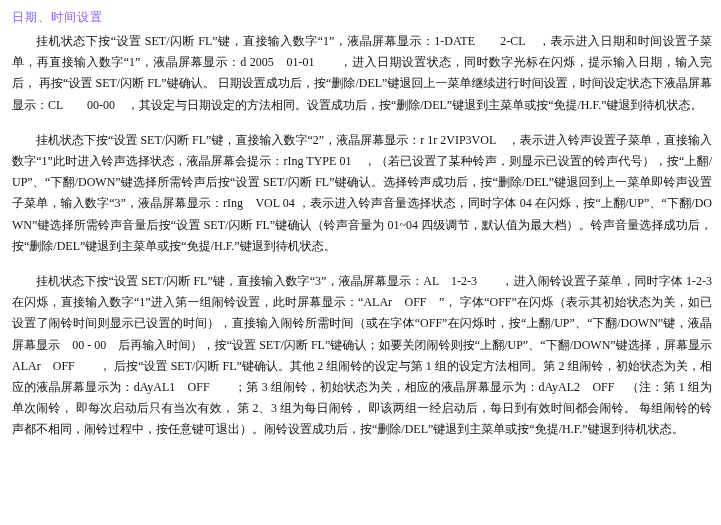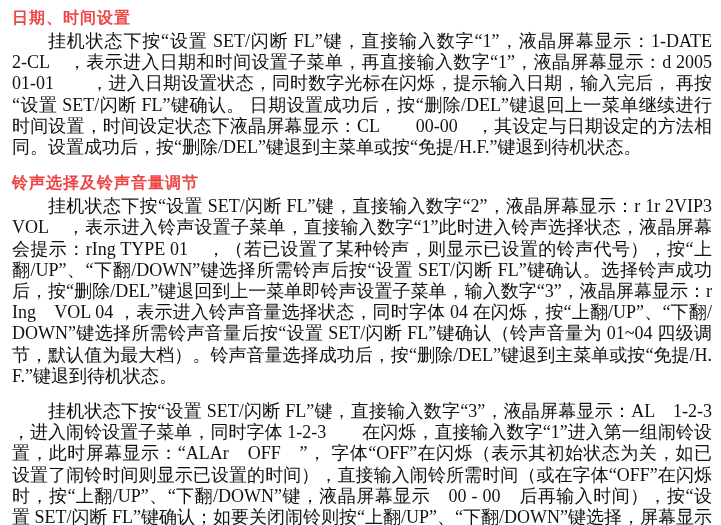--- a/index.html
+++ b/index.html
@@ -10,47 +10,46 @@
     box-sizing: border-box;
     background: #ffffff;
     overflow: hidden;
     padding: 7px 9px 0 12px;
     font-family: "Liberation Serif", "DejaVu Serif", serif;
     color: #111111;
   }
   .section { margin: 0 0 14px 0; }
   .section-heading {
     margin: 0 0 3px 0;
-    font-size: 16px;
+    font-size: 12px;
     line-height: 21px;
-    font-weight: bold;
-    color: #ef4444;
+    font-weight: normal;
+    color: #8b5cf6;
     letter-spacing: 1px;
   }
   .section-body {
     margin: 0;
-    font-size: 18px;
+    font-size: 12px;
     line-height: 21.2px;
     text-align: justify;
     text-indent: 2em;
     word-break: break-all;
   }
 </style>
 </head>
 <body>
 
 <div class="page">
 
   <div class="section">
     <h2 class="section-heading">日期、时间设置</h2>
     <p class="section-body">挂机状态下按“设置 SET/闪断 FL”键，直接输入数字“1”，液晶屏幕显示：1-DATE　　2-CL　，表示进入日期和时间设置子菜单，再直接输入数字“1”，液晶屏幕显示：d 2005　01-01　　，进入日期设置状态，同时数字光标在闪烁，提示输入日期，输入完后， 再按“设置 SET/闪断 FL”键确认。 日期设置成功后，按“删除/DEL”键退回上一菜单继续进行时间设置，时间设定状态下液晶屏幕显示：CL　　00-00　，其设定与日期设定的方法相同。设置成功后，按“删除/DEL”键退到主菜单或按“免提/H.F.”键退到待机状态。</p>
   </div>
 
   <div class="section">
-    <h2 class="section-heading">铃声选择及铃声音量调节</h2>
     <p class="section-body">挂机状态下按“设置 SET/闪断 FL”键，直接输入数字“2”，液晶屏幕显示：r 1r 2VIP3VOL　，表示进入铃声设置子菜单，直接输入数字“1”此时进入铃声选择状态，液晶屏幕会提示：rIng TYPE 01　，（若已设置了某种铃声，则显示已设置的铃声代号），按“上翻/UP”、“下翻/DOWN”键选择所需铃声后按“设置 SET/闪断 FL”键确认。选择铃声成功后，按“删除/DEL”键退回到上一菜单即铃声设置子菜单，输入数字“3”，液晶屏幕显示：rIng　VOL 04 ，表示进入铃声音量选择状态，同时字体 04 在闪烁，按“上翻/UP”、“下翻/DOWN”键选择所需铃声音量后按“设置 SET/闪断 FL”键确认（铃声音量为 01~04 四级调节，默认值为最大档）。铃声音量选择成功后，按“删除/DEL”键退到主菜单或按“免提/H.F.”键退到待机状态。</p>
   </div>
 
   <div class="section">
     <p class="section-body">挂机状态下按“设置 SET/闪断 FL”键，直接输入数字“3”，液晶屏幕显示：AL　1-2-3　　，进入闹铃设置子菜单，同时字体 1-2-3　　在闪烁，直接输入数字“1”进入第一组闹铃设置，此时屏幕显示：“ALAr　OFF　”， 字体“OFF”在闪烁（表示其初始状态为关，如已设置了闹铃时间则显示已设置的时间），直接输入闹铃所需时间（或在字体“OFF”在闪烁时，按“上翻/UP”、“下翻/DOWN”键，液晶屏幕显示　00 - 00　后再输入时间），按“设置 SET/闪断 FL”键确认；如要关闭闹铃则按“上翻/UP”、“下翻/DOWN”键选择，屏幕显示　ALAr　OFF　　， 后按“设置 SET/闪断 FL”键确认。其他 2 组闹铃的设定与第 1 组的设定方法相同。第 2 组闹铃，初始状态为关，相应的液晶屏幕显示为：dAyAL1　OFF　　；第 3 组闹铃，初始状态为关，相应的液晶屏幕显示为：dAyAL2　OFF　（注：第 1 组为单次闹铃， 即每次启动后只有当次有效， 第 2、3 组为每日闹铃， 即该两组一经启动后，每日到有效时间都会闹铃。 每组闹铃的铃声都不相同，闹铃过程中，按任意键可退出）。闹铃设置成功后，按“删除/DEL”键退到主菜单或按“免提/H.F.”键退到待机状态。</p>
   </div>
 
 </div>
 
 </body></html>

